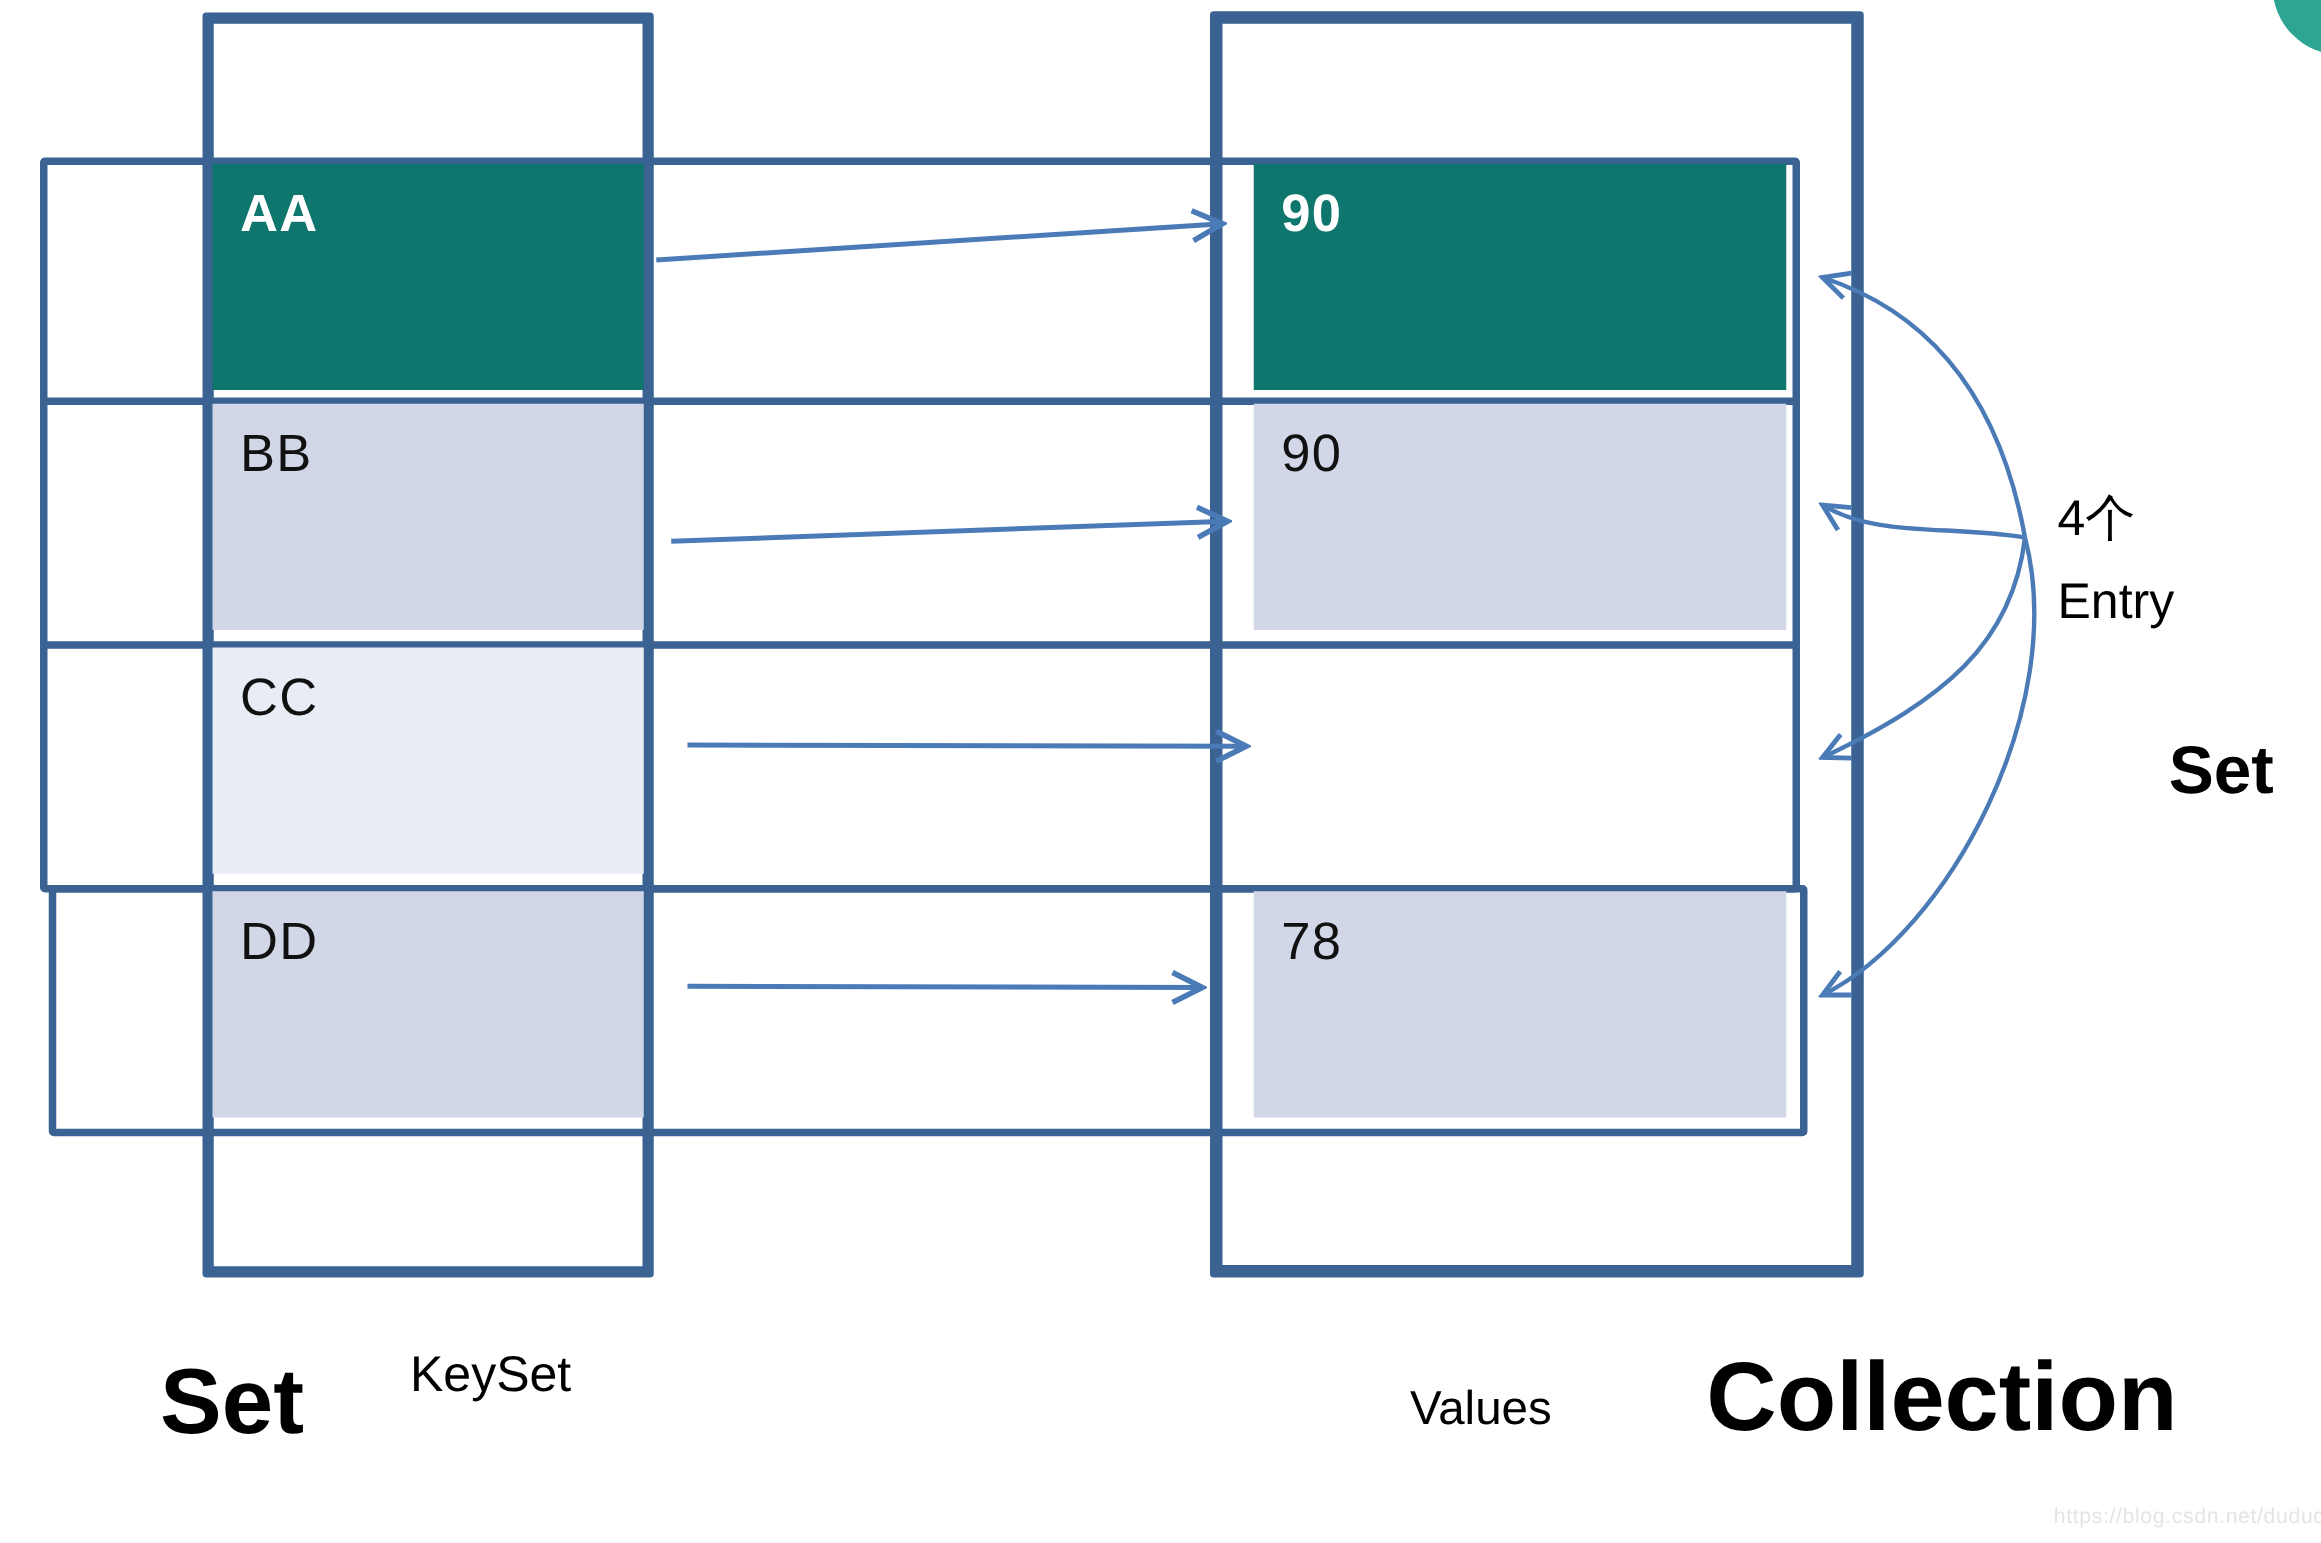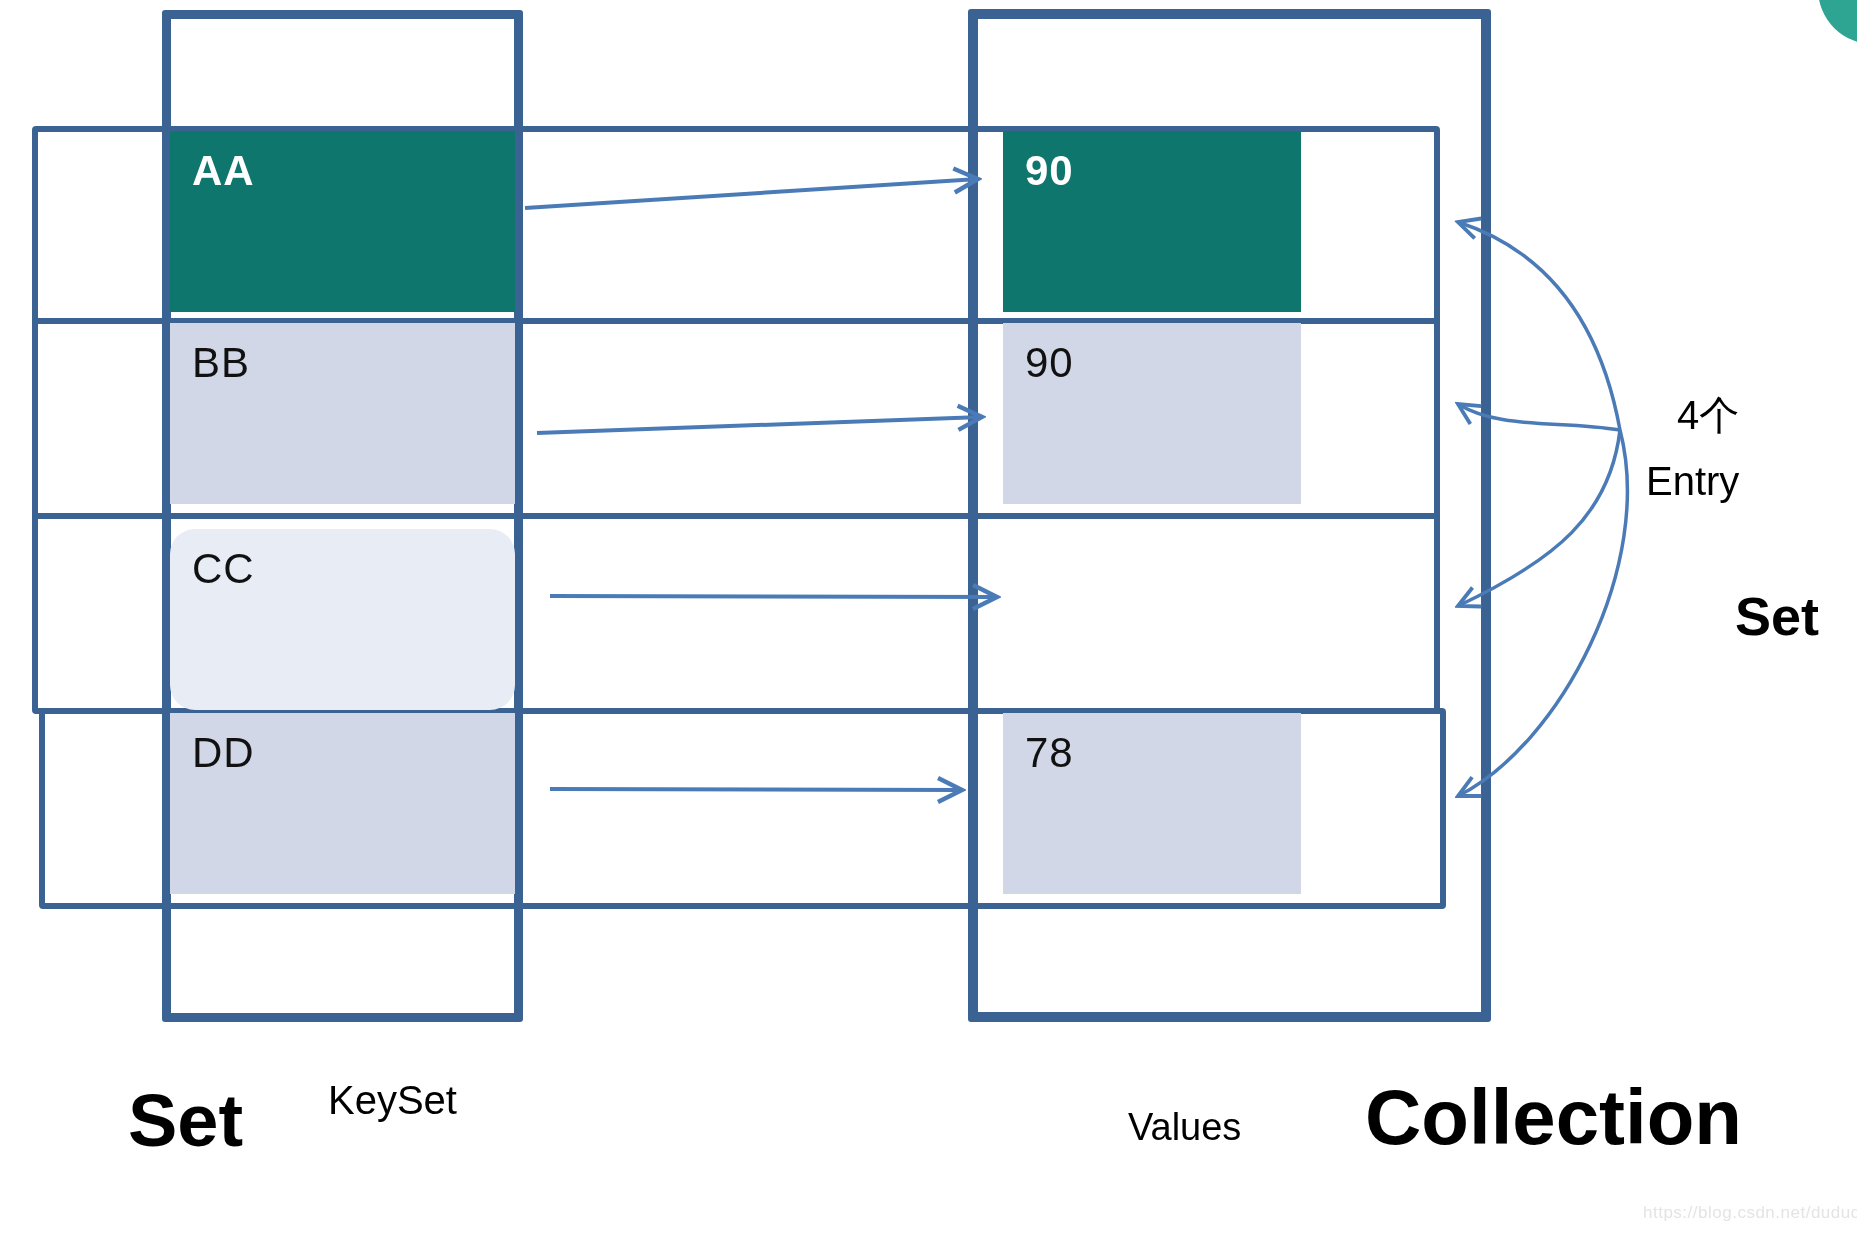--- a/index.html
+++ b/index.html
@@ -23,35 +23,35 @@
   }
   #keyset-box{left:162px;top:10px;width:361px;height:1012px;}
   #values-box{left:968px;top:9px;width:523px;height:1013px;border-width:10px;}
   
   .cell{
     position:absolute;box-sizing:border-box;
     padding:16px 0 0 22px;font-size:42px;color:#111111;letter-spacing:1px;
   }
   .cell.first{color:#ffffff;font-weight:bold;}
   .lc{left:170px;width:345px;}
-  .rc{left:1003px;width:298px;}
+  .rc{left:1003px;width:426px;}
   .band1{top:131px;height:181px;}
   .band2{top:323px;height:181px;}
-  .band3{top:529px;height:181px;border-radius:25px;}
+  .band3{top:518px;height:181px;}
   .band4{top:713px;height:181px;}
   .fill-dark{background:#0f766e;}
   .fill-mid{background:#D1D7E6;}
   .fill-light{background:#E8ECF5;}
   
   .big-label{font-weight:bold;color:#000000;}
   #footer-set{left:128px;top:1078px;font-size:74px;}
   #footer-keyset{left:328px;top:1078px;font-size:40px;color:#000;}
   #footer-values{left:1128px;top:1106px;font-size:38px;color:#000;}
   #footer-collection{left:1345px;top:1072px;font-size:78px;margin-left:20px;}
-  #entry-note{left:1646px;top:382px;font-size:40px;color:#000;line-height:66px;white-space:nowrap;text-align:right;}
+  #entry-note{left:1646px;top:382px;font-size:40px;color:#000;line-height:66px;white-space:nowrap;}
   #right-set{left:1735px;top:585px;font-size:54px;}
   #watermark{left:1643px;top:1203px;font-size:17px;color:#E4E4E7;letter-spacing:.5px;}
   
   #corner-blob{
     left:1818px;top:-66px;width:110px;height:110px;border-radius:50%;background:#2EA493;
   }
   svg{position:absolute;left:0;top:0;}
 </style>
 </head>
 <body>

